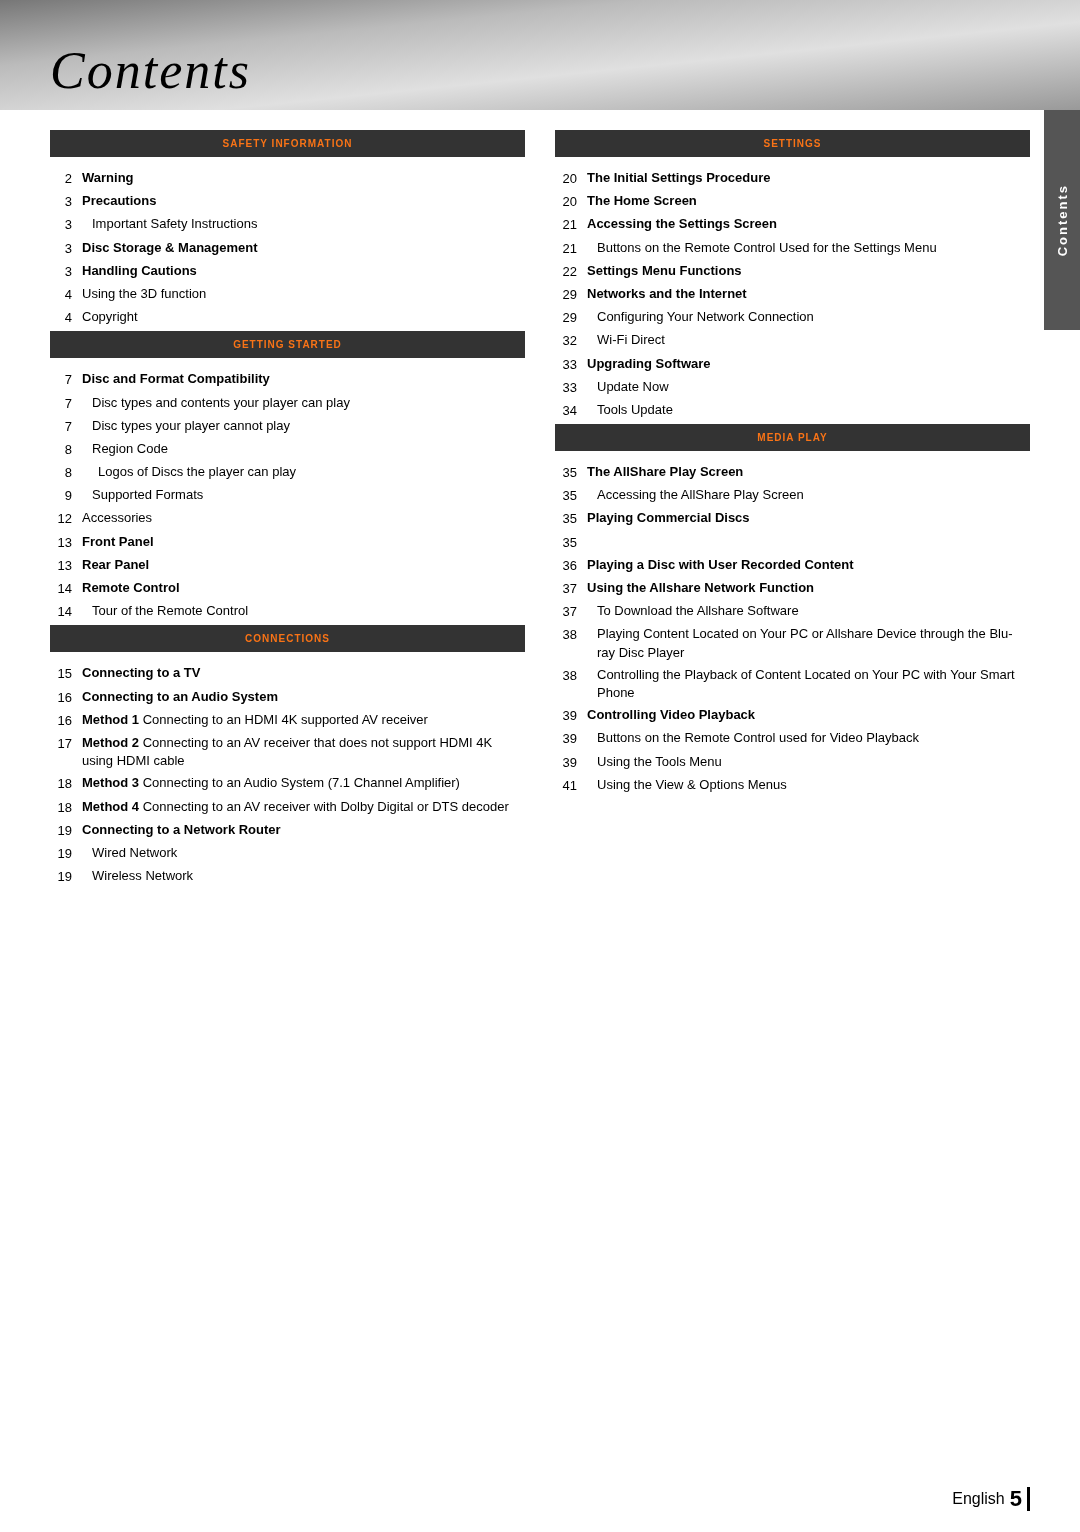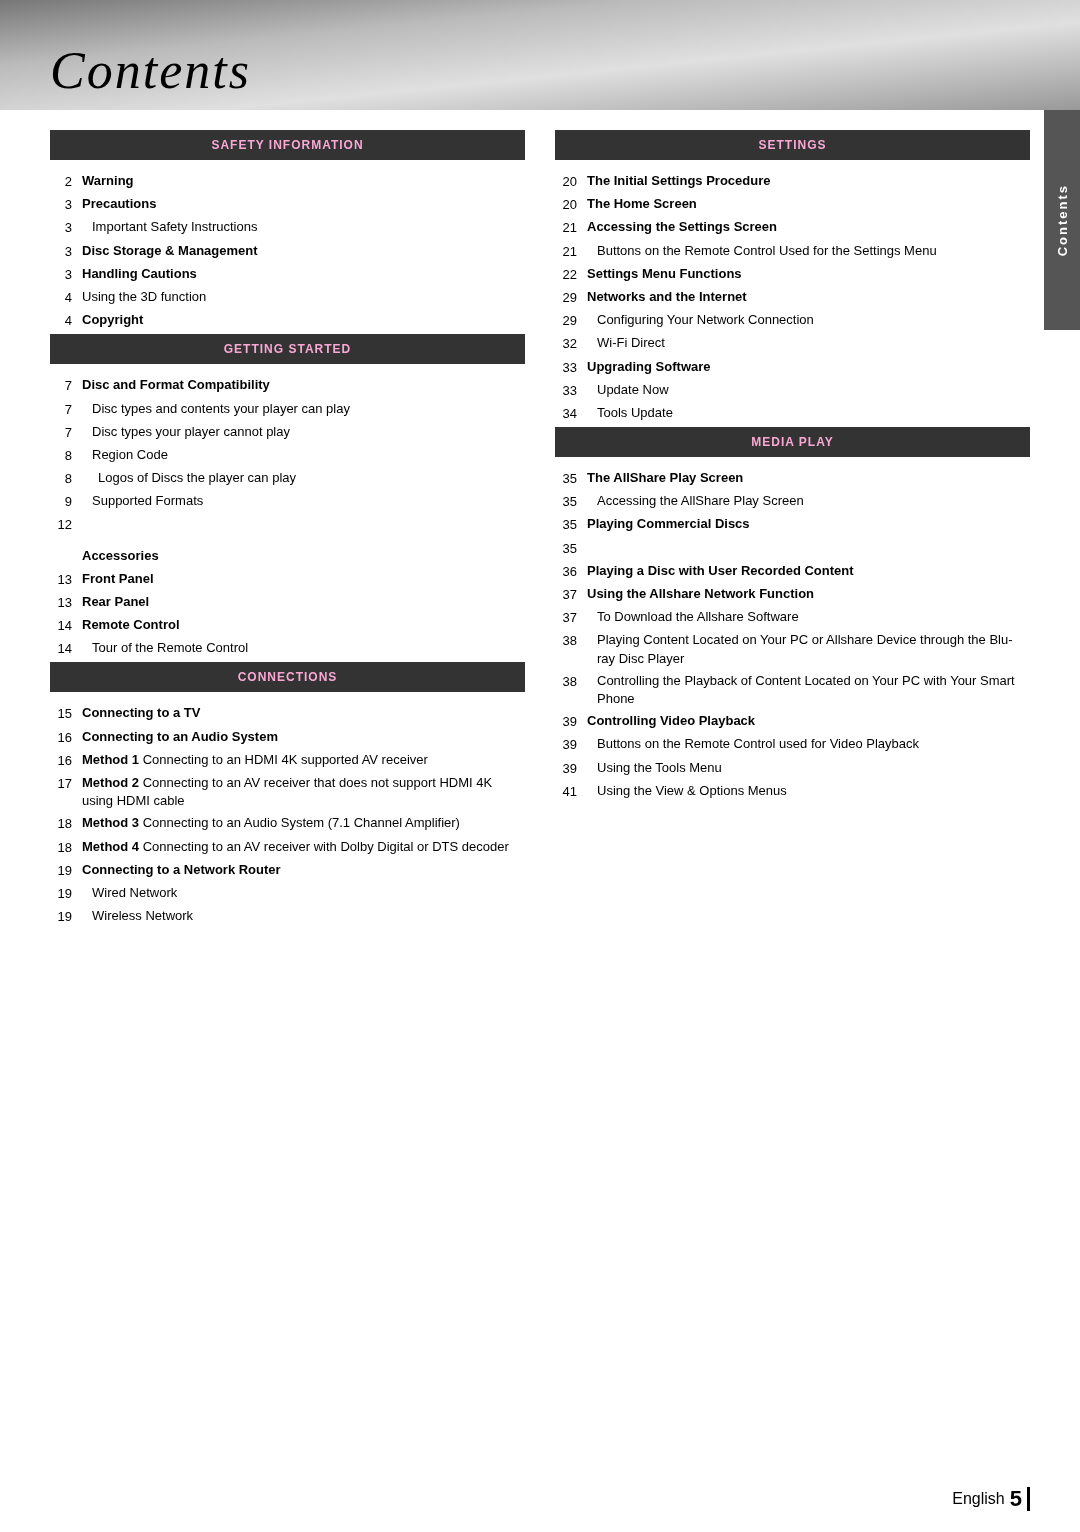--- a/index.html
+++ b/index.html
@@ -79,24 +79,24 @@
     }
 
     .right-column {
       flex: 1;
       min-width: 0;
     }
 
     
     .section-header {
       background: #333;
-      color: #f9a8d4;
+      color: #f97316;
       text-align: center;
       padding: 8px 0;
-      font-size: 12px;
+      font-size: 10px;
       font-weight: bold;
       letter-spacing: 1px;
       margin-bottom: 12px;
       margin-top: 20px;
     }
 
     .section-header:first-child {
       margin-top: 0;
     }
 
@@ -191,21 +191,21 @@
         <div class="toc-entry">
           <span class="toc-num">3</span>
           <span class="toc-text" style="font-weight: bold;">Handling Cautions</span>
         </div>
         <div class="toc-entry">
           <span class="toc-num">4</span>
           <span class="toc-text">Using the 3D function</span>
         </div>
         <div class="toc-entry">
           <span class="toc-num">4</span>
-          <span class="toc-text" style="font-weight: bold;">Copyright</span>
+          <span class="toc-text" style="font-weight: normal;">Copyright</span>
         </div>
       </div>
       <div>
         <div class="section-header">GETTING STARTED</div>
         <div class="toc-entry">
           <span class="toc-num">7</span>
           <span class="toc-text" style="font-weight: bold;">Disc and Format Compatibility</span>
         </div>
         <div class="toc-entry">
           <span class="toc-num">7</span>
@@ -222,21 +222,21 @@
         <div class="toc-entry">
           <span class="toc-num">8</span>
           <span class="toc-text" style="font-weight: normal; padding-left: 16px;">Logos of Discs the player can play</span>
         </div>
         <div class="toc-entry">
           <span class="toc-num">9</span>
           <span class="toc-text indent">Supported Formats</span>
         </div>
         <div class="toc-entry">
           <span class="toc-num">12</span>
-          <span class="toc-text" style="font-weight: bold; margin-top: 32px;">Accessories</span>
+          <span class="toc-text" style="font-weight: normal;">Accessories</span>
         </div>
         <div class="toc-entry">
           <span class="toc-num">13</span>
           <span class="toc-text" style="font-weight: bold;">Front Panel</span>
         </div>
         <div class="toc-entry">
           <span class="toc-num">13</span>
           <span class="toc-text" style="font-weight: bold;">Rear Panel</span>
         </div>
         <div class="toc-entry">

